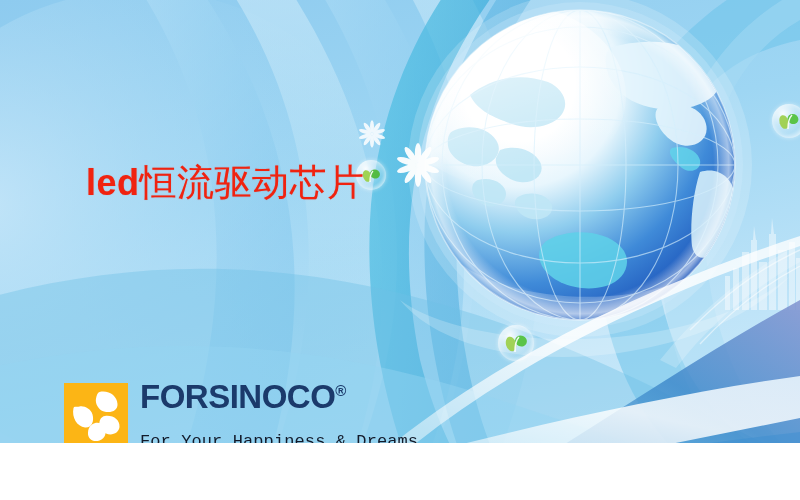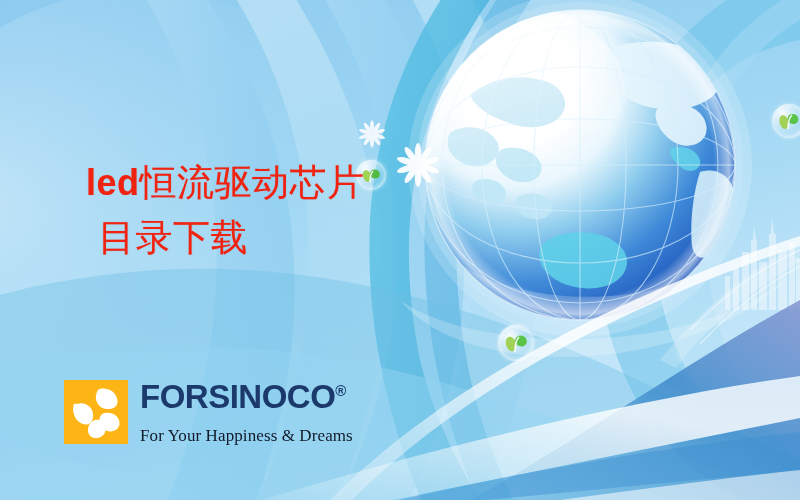--- a/index.html
+++ b/index.html
@@ -8,21 +8,21 @@
     padding: 0;
     background: #ffffff;
   }
   body {
     font-family: "Liberation Sans", "DejaVu Sans", sans-serif;
   }
 
   #banner {
     position: relative;
     width: 800px;
-    height: 500px;
+    height: 443px;
     overflow: hidden;
     background: linear-gradient(170deg, #8fccef 0%, #9ed5f2 40%, #b6e0f7 70%, #cbe9fa 100%);
   }
 
   
   .swirl-svg, .deco-svg, .globe-svg, .skyline-svg, .ribbon-svg {
     position: absolute;
     top: 0; left: 0;
     width: 800px;
     height: 500px;
@@ -87,26 +87,26 @@
     white-space: nowrap;
     position: relative;
   }
   #logo-word .reg {
     font-size: 15px;
     vertical-align: super;
     line-height: 1;
   }
   #logo-tagline {
     color: #121a2a;
-    font-family: Liberation Serif, serif;
+    font-family: Liberation Mono, monospace;
     font-weight: 400;
     font-size: 17px;
     letter-spacing: 0.1px;
     line-height: 1;
-    margin-top: 14px;
+    margin-top: 20px;
     white-space: nowrap;
   }
 
   
   .bubble {
     position: absolute;
     border-radius: 50%;
     background:
       radial-gradient(circle at 32% 28%, rgba(255,255,255,0.92) 0%, rgba(255,255,255,0.34) 38%, rgba(255,255,255,0.10) 62%, rgba(255,255,255,0.30) 86%, rgba(255,255,255,0.62) 100%);
     box-shadow: inset 0 0 6px rgba(255,255,255,0.85), 0 0 4px rgba(255,255,255,0.5);
@@ -362,21 +362,20 @@
 
     <path d="M800,246 C640,300 470,382 352,500 L330,500 C452,378 630,292 800,236 Z" fill="url(#gSw1)" opacity="0.9"></path>
 
     <path d="M800,432 L800,470 L486,500 L398,500 C540,468 672,446 800,432 Z" fill="#3c8fd0" opacity="0.45"></path>
 
     <path d="M800,470 L800,500 L560,500 C650,488 726,478 800,470 Z" fill="#ffffff" opacity="0.55"></path>
   </svg>
 
   <div id="headline">
     <div class="line l1"><span class="latin">led</span><span>恒流驱动芯片</span></div>
-    <div class="line l2">目录下载</div>
   </div>
 
   <div id="logo">
     <div id="logo-mark">
       <svg width="64" height="64" viewBox="0 0 64 64">
         <g fill="#ffffff">
 
           <path d="M35.5,9 C45,7 53,13 53.5,21 C54,27.5 47,30.5 40,28.5
                    C34,26.8 31,20 32,15.5 C32.6,12.2 33.6,9.5 35.5,9 Z"></path>
 

